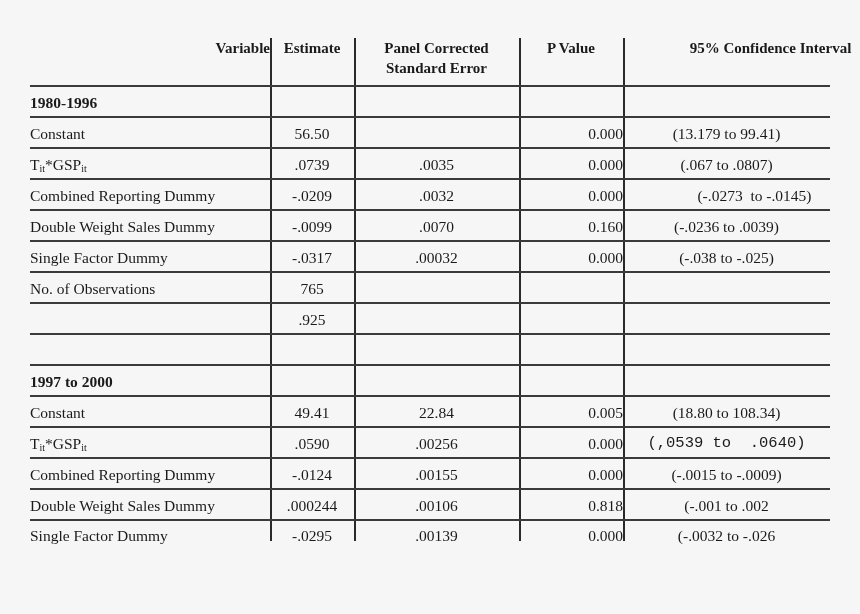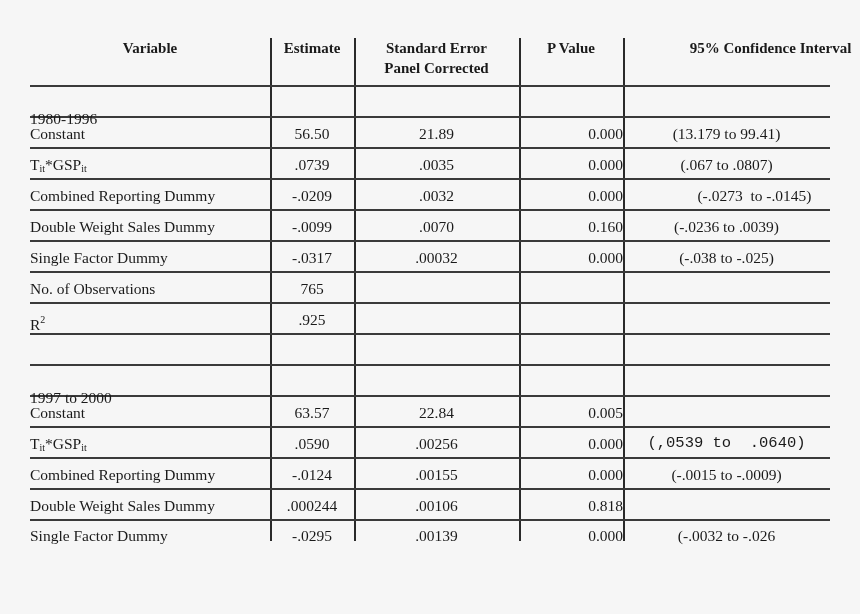--- a/index.html
+++ b/index.html
@@ -9,36 +9,36 @@
   }
   .tbl { position:absolute; left:30px; top:38px; width:800px; }
   .hdr { position:absolute; top:0; height:48px; font-weight:bold; font-size:15px; text-align:center; line-height:20px; }
   .row { position:absolute; left:0; width:800px; height:31px; }
   .cell { position:absolute; top:0; height:31px; line-height:31px; font-size:15.5px; white-space:nowrap; }
   .c0 { left:0; width:240px; text-align:left; }
   .c1 { left:240px; width:84px; text-align:center; }
   .c2 { left:324px; width:165px; text-align:center; }
   .c3 { left:489px; width:104px; text-align:right; }
   .c4 { left:593px; width:207px; text-align:center; }
-  .bold { font-weight:normal;margin-top:16px; }
+  .bold { font-weight:bold; }
   .hline { position:absolute; left:0; width:800px; height:2px; background:#3a3a3a; }
   .vline { position:absolute; width:1.5px; background:#2a2a2a; }
   sub { font-size:10px; vertical-align:-2px; }
   sup { font-size:10px; vertical-align:7px; }
 </style>
 </head>
 <body>
 
 <div class="tbl">
 
-  <div class="hdr" style="left:0;width:240px;">Variable</div>
+  <div class="hdr" style="left:0;width:240px;text-align:right;">Variable</div>
   <div class="hdr" style="left:240px;width:84px;">Estimate</div>
   <div class="hdr" style="left:324px;width:165px;">
+    <div>Panel Corrected</div>
     <div>Standard Error</div>
-    <div>Panel Corrected</div>
   </div>
   <div class="hdr" style="left:489px;width:104px;">P Value</div>
   <div class="hdr" style="left:593px;width:207px;margin-left:44px;">95% Confidence Interval</div>
 
   <div class="vline" style="left:240px;top:0;height:503px;"></div>
   <div class="vline" style="left:324px;top:0;height:503px;"></div>
   <div class="vline" style="left:489px;top:0;height:503px;"></div>
   <div class="vline" style="left:593px;top:0;height:503px;"></div>
 
   <div class="hline" style="top:47px;"></div>
@@ -57,21 +57,20 @@
   <div class="hline" style="top:450px;"></div>
   <div class="hline" style="top:481px;"></div>
 
   <div class="row" style="top:49px;">
     <div class="cell c0 bold">1980-1996</div>
   </div>
 
   <div class="row" style="top:80px;">
     <div class="cell c0">Constant</div>
     <div class="cell c1">56.50</div>
-    <div class="cell c2">21.89</div>
     <div class="cell c3">0.000</div>
     <div class="cell c4">(13.179 to 99.41)</div>
   </div>
 
   <div class="row" style="top:111px;">
     <div class="cell c0"><span>T</span><sub>it</sub><span>*GSP</span><sub>it</sub></div>
     <div class="cell c1">.0739</div>
     <div class="cell c2">.0035</div>
     <div class="cell c3">0.000</div>
     <div class="cell c4">(.067 to .0807)</div>
@@ -100,35 +99,35 @@
     <div class="cell c3">0.000</div>
     <div class="cell c4">(-.038 to -.025)</div>
   </div>
 
   <div class="row" style="top:235px;">
     <div class="cell c0">No. of Observations</div>
     <div class="cell c1">765</div>
   </div>
 
   <div class="row" style="top:266px;">
-    <div class="cell c0"><span>R</span><sup>2</sup></div>
     <div class="cell c1">.925</div>
   </div>
 
   <div class="row" style="top:297px;"></div>
 
   <div class="row" style="top:328px;">
     <div class="cell c0 bold">1997 to 2000</div>
   </div>
 
   <div class="row" style="top:359px;">
     <div class="cell c0">Constant</div>
-    <div class="cell c1">63.57</div>
+    <div class="cell c1">49.41</div>
     <div class="cell c2">22.84</div>
     <div class="cell c3">0.005</div>
+    <div class="cell c4">(18.80 to 108.34)</div>
   </div>
 
   <div class="row" style="top:390px;">
     <div class="cell c0"><span>T</span><sub>it</sub><span>*GSP</span><sub>it</sub></div>
     <div class="cell c1">.0590</div>
     <div class="cell c2">.00256</div>
     <div class="cell c3">0.000</div>
     <div class="cell c4" style="white-space:pre;font-family:Liberation Mono, monospace;">(,0539 to  .0640)</div>
   </div>
 
@@ -138,20 +137,21 @@
     <div class="cell c2">.00155</div>
     <div class="cell c3">0.000</div>
     <div class="cell c4">(-.0015 to -.0009)</div>
   </div>
 
   <div class="row" style="top:452px;">
     <div class="cell c0">Double Weight Sales Dummy</div>
     <div class="cell c1">.000244</div>
     <div class="cell c2">.00106</div>
     <div class="cell c3">0.818</div>
+    <div class="cell c4">(-.001 to .002</div>
   </div>
 
   <div class="row" style="top:482px;">
     <div class="cell c0">Single Factor Dummy</div>
     <div class="cell c1">-.0295</div>
     <div class="cell c2">.00139</div>
     <div class="cell c3">0.000</div>
     <div class="cell c4">(-.0032 to -.026</div>
   </div>
 </div>

